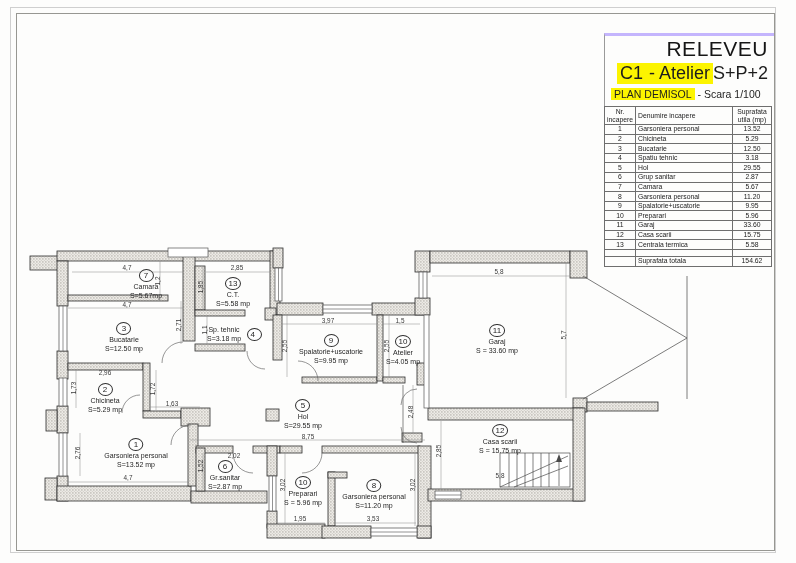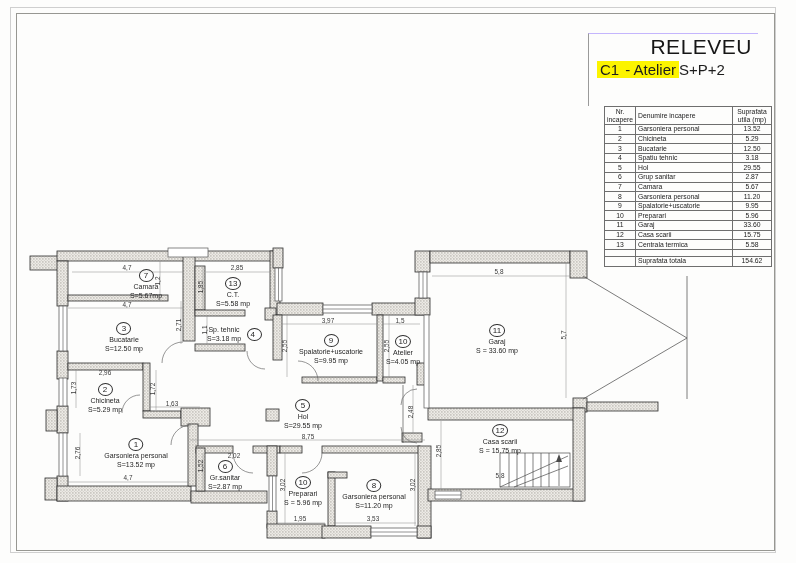--- a/index.html
+++ b/index.html
@@ -7,24 +7,24 @@
     width:796px;height:563px;position:relative;overflow:hidden;
     background:#fdfdfc;color:#1d1d1d;
     font-family:"Liberation Sans", sans-serif;
   }
   
   .frame{position:absolute;border:1px solid #999;pointer-events:none}
   #frame-outer{left:10px;top:7px;width:764px;height:544px;border-color:#cfcfcf}
   #frame-inner{left:16px;top:13px;width:757px;height:536px;border-color:#979792}
 
   
-  #titleblock{position:absolute;left:588px;top:33px;width:169px;height:72px;
-    border-top:1px solid #c4b5fd;border-left:1px solid #9a9a9a}
+  #titleblock{position:absolute;left:604px;top:33px;width:169px;height:72px;
+    border-top:3px solid #c4b5fd;border-left:1px solid #9a9a9a}
   #tb-title{text-align:right;font-size:21px;letter-spacing:.5px;color:#161616;padding:1px 6px 0 0;line-height:1.1}
-  #tb-line2{font-size:15px;padding:3px 6px 0 8px;display:flex;justify-content:flex-start;align-items:baseline;white-space:nowrap}
+  #tb-line2{font-size:18px;padding:3px 6px 0 8px;display:flex;justify-content:flex-end;align-items:baseline;white-space:nowrap}
   #tb-line3{font-size:10.5px;padding:4px 6px 0 6px;white-space:nowrap}
   .hl{background:#fcf400;padding:0 3px}
 
   
   #area-table{position:absolute;left:604px;top:106px;width:160px;border-collapse:collapse;
     font-size:6.8px;line-height:1.15;color:#222;table-layout:fixed}
   #area-table th,#area-table td{border:1px solid #6e6e6e;padding:0 2px;font-weight:normal;overflow:hidden;white-space:nowrap}
   #area-table th{text-align:center;height:17px;white-space:normal}
   #area-table .c-nr{width:26px;text-align:center}
   #area-table .c-name{width:92px;text-align:left}
@@ -48,20 +48,24 @@
 
 <div id="frame-outer" class="frame"></div>
 <div id="frame-inner" class="frame"></div>
 
 <div id="titleblock">
   <div id="tb-title">RELEVEU</div>
   <div id="tb-line2">
     <span class="hl">C1</span>
     <span class="hl">- Atelier</span>
     <span>S+P+2</span>
+  </div>
+  <div id="tb-line3">
+    <span class="hl">PLAN DEMISOL</span>
+    <span>- Scara 1/100</span>
   </div>
 </div>
 
 <table id="area-table">
   <thead>
     <tr>
       <th class="c-nr">Nr. incapere</th>
       <th class="c-name">Denumire incapere</th>
       <th class="c-area">Suprafata utila (mp)</th>
     </tr>

